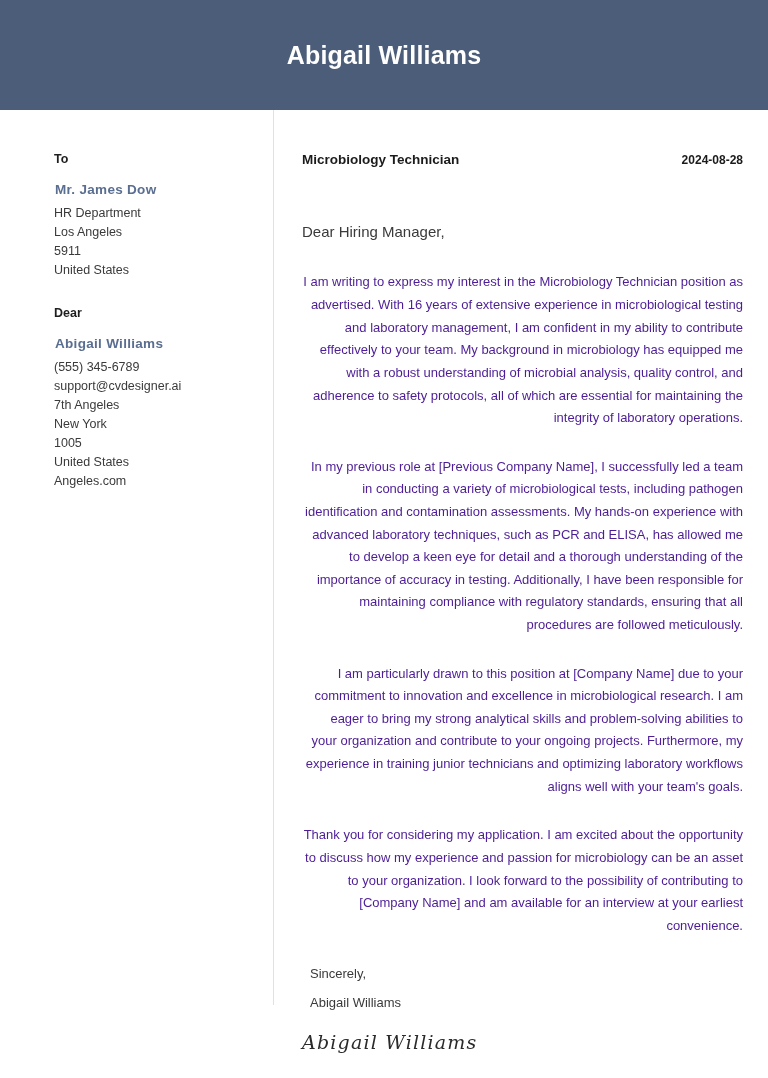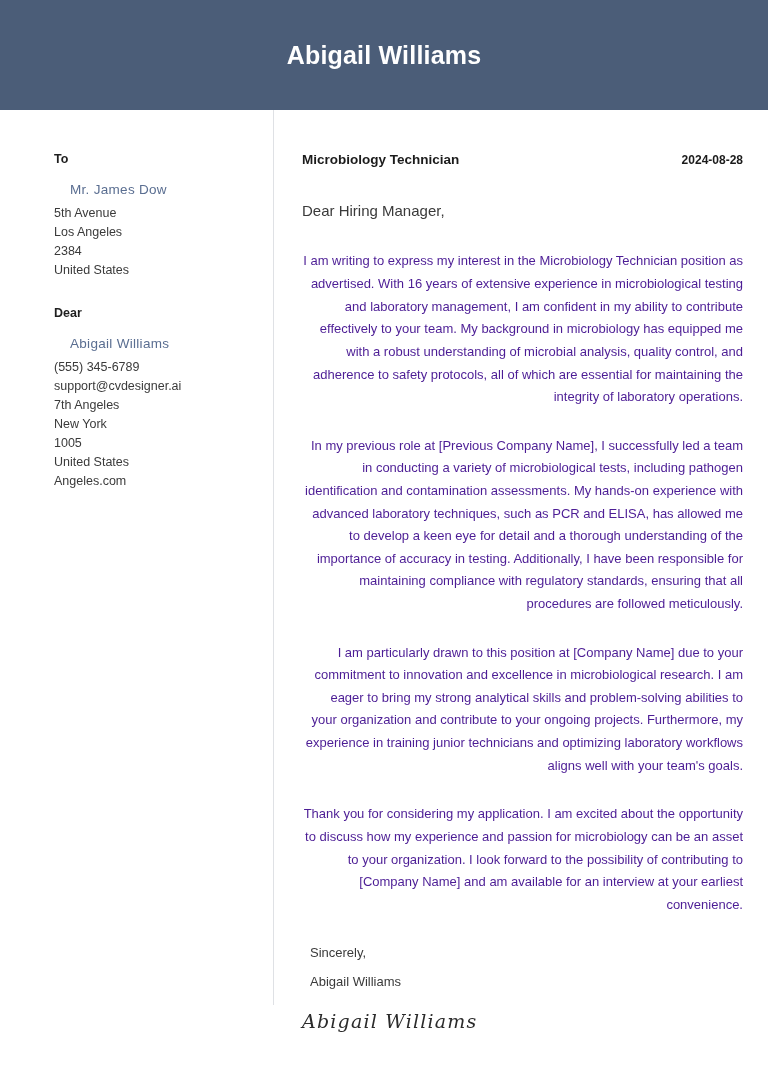--- a/index.html
+++ b/index.html
@@ -84,39 +84,39 @@
     line-height: 1.2;
   }
   .side-block {
     margin: 0 0 26px 0;
   }
   .side-block:last-child {
     margin-bottom: 0;
   }
   .side-name {
     font-size: 13.5px;
-    font-weight: normal;
+    font-weight: bold;
     color: #5a6e91;
     line-height: 1.55;
-    margin: 0 0 3px 16px;
+    margin: 0 0 3px 1px;
     letter-spacing: 0.3px;
   }
   .side-line {
     font-size: 12.5px;
     color: #3a3a3a;
     line-height: 1.52;
     margin: 0;
   }
 
   
   .letter-head {
     display: flex;
     align-items: baseline;
     justify-content: space-between;
-    margin: 0 0 31px 0;
+    margin: 0 0 52px 0;
   }
   .job-title {
     font-size: 13.5px;
     font-weight: bold;
     color: #1b1b1b;
     line-height: 1.2;
     margin: 0;
   }
   .letter-date {
     font-size: 12px;
@@ -171,23 +171,23 @@
     <h1 class="header-name">Abigail Williams</h1>
   </div>
 
   <div class="content">
 
     <aside class="sidebar">
 
       <div class="side-block">
         <div class="side-label">To</div>
         <div class="side-name">Mr. James Dow</div>
-        <div class="side-line">5th Avenue</div>
+        <div class="side-line">HR Department</div>
         <div class="side-line">Los Angeles</div>
-        <div class="side-line">2384</div>
+        <div class="side-line">5911</div>
         <div class="side-line">United States</div>
       </div>
 
       <div class="side-block">
         <div class="side-label">Dear</div>
         <div class="side-name">Abigail Williams</div>
         <div class="side-line">(555) 345-6789</div>
         <div class="side-line">support@cvdesigner.ai</div>
         <div class="side-line">7th Angeles</div>
         <div class="side-line">New York</div>

